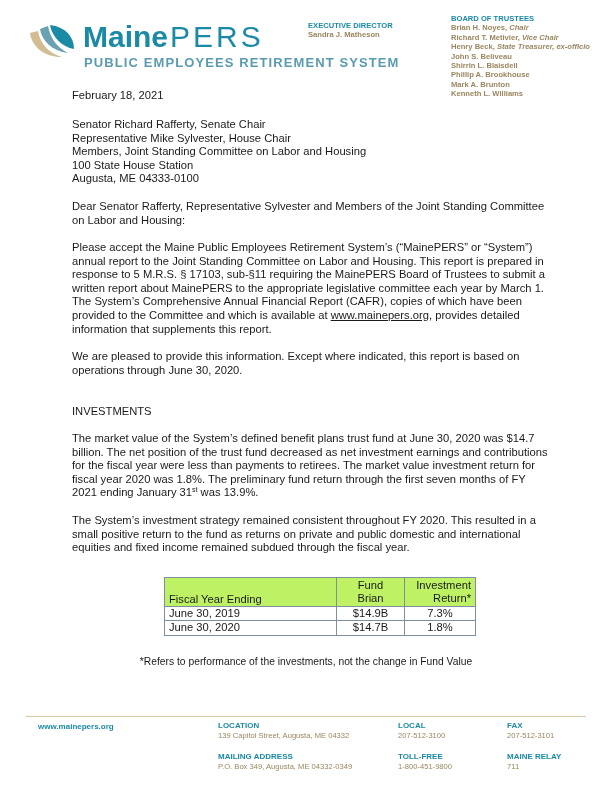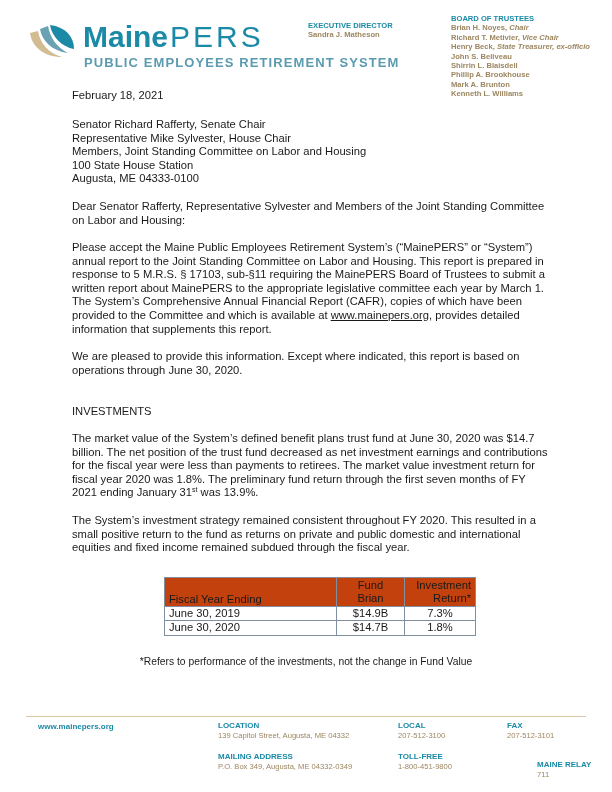--- a/index.html
+++ b/index.html
@@ -28,21 +28,21 @@
   .para1 { top: 241px; }
   .para2 { top: 350px; }
   .heading { top: 405px; }
   .para3 { top: 432px; }
   .para4 { top: 514px; }
   .letter a { color: #1a1a1a; text-decoration: underline; }
   sup { font-size: 7px; vertical-align: top; line-height: 8px; }
 
   table.returns { position: absolute; left: 164px; top: 577px; border-collapse: collapse; font-size: 11.2px; }
   table.returns th, table.returns td { border: 1px solid #7f8ea0; padding: 0 4px; line-height: 13.4px; font-weight: normal; }
-  table.returns th { background: #c2410c; }
+  table.returns th { background: #bef264; }
   table.returns .c1 { width: 172px; text-align: left; }
   table.returns .c2 { width: 68px; text-align: center; }
   table.returns .c3 { width: 71px; text-align: center; }
   table.returns th.c1 { vertical-align: bottom; }
   table.returns th.c3 { text-align: right; }
   table.returns tr.hdr th { height: 29px; }
   .footnote { position: absolute; left: 128px; top: 656px; width: 356px; text-align: center; font-size: 10.3px; line-height: 12px; white-space: nowrap; }
 
   .footer-rule { position: absolute; left: 26px; top: 716px; width: 560px; height: 1px; background: #d9c9a8; }
   .footer { position: absolute; font-size: 7.6px; line-height: 10px; white-space: nowrap; }
@@ -145,16 +145,16 @@
   <div class="val">207-512-3101</div>
 </div>
 <div class="footer" style="left:218px; top:752px;">
   <div class="lbl">MAILING ADDRESS</div>
   <div class="val">P.O. Box 349, Augusta, ME 04332-0349</div>
 </div>
 <div class="footer" style="left:398px; top:752px;">
   <div class="lbl">TOLL-FREE</div>
   <div class="val">1-800-451-9800</div>
 </div>
-<div class="footer" style="left:537px; top:752px;margin-top:8px;">
+<div class="footer" style="left:507px; top:752px;">
   <div class="lbl">MAINE RELAY</div>
   <div class="val">711</div>
 </div>
 
 </body></html>

